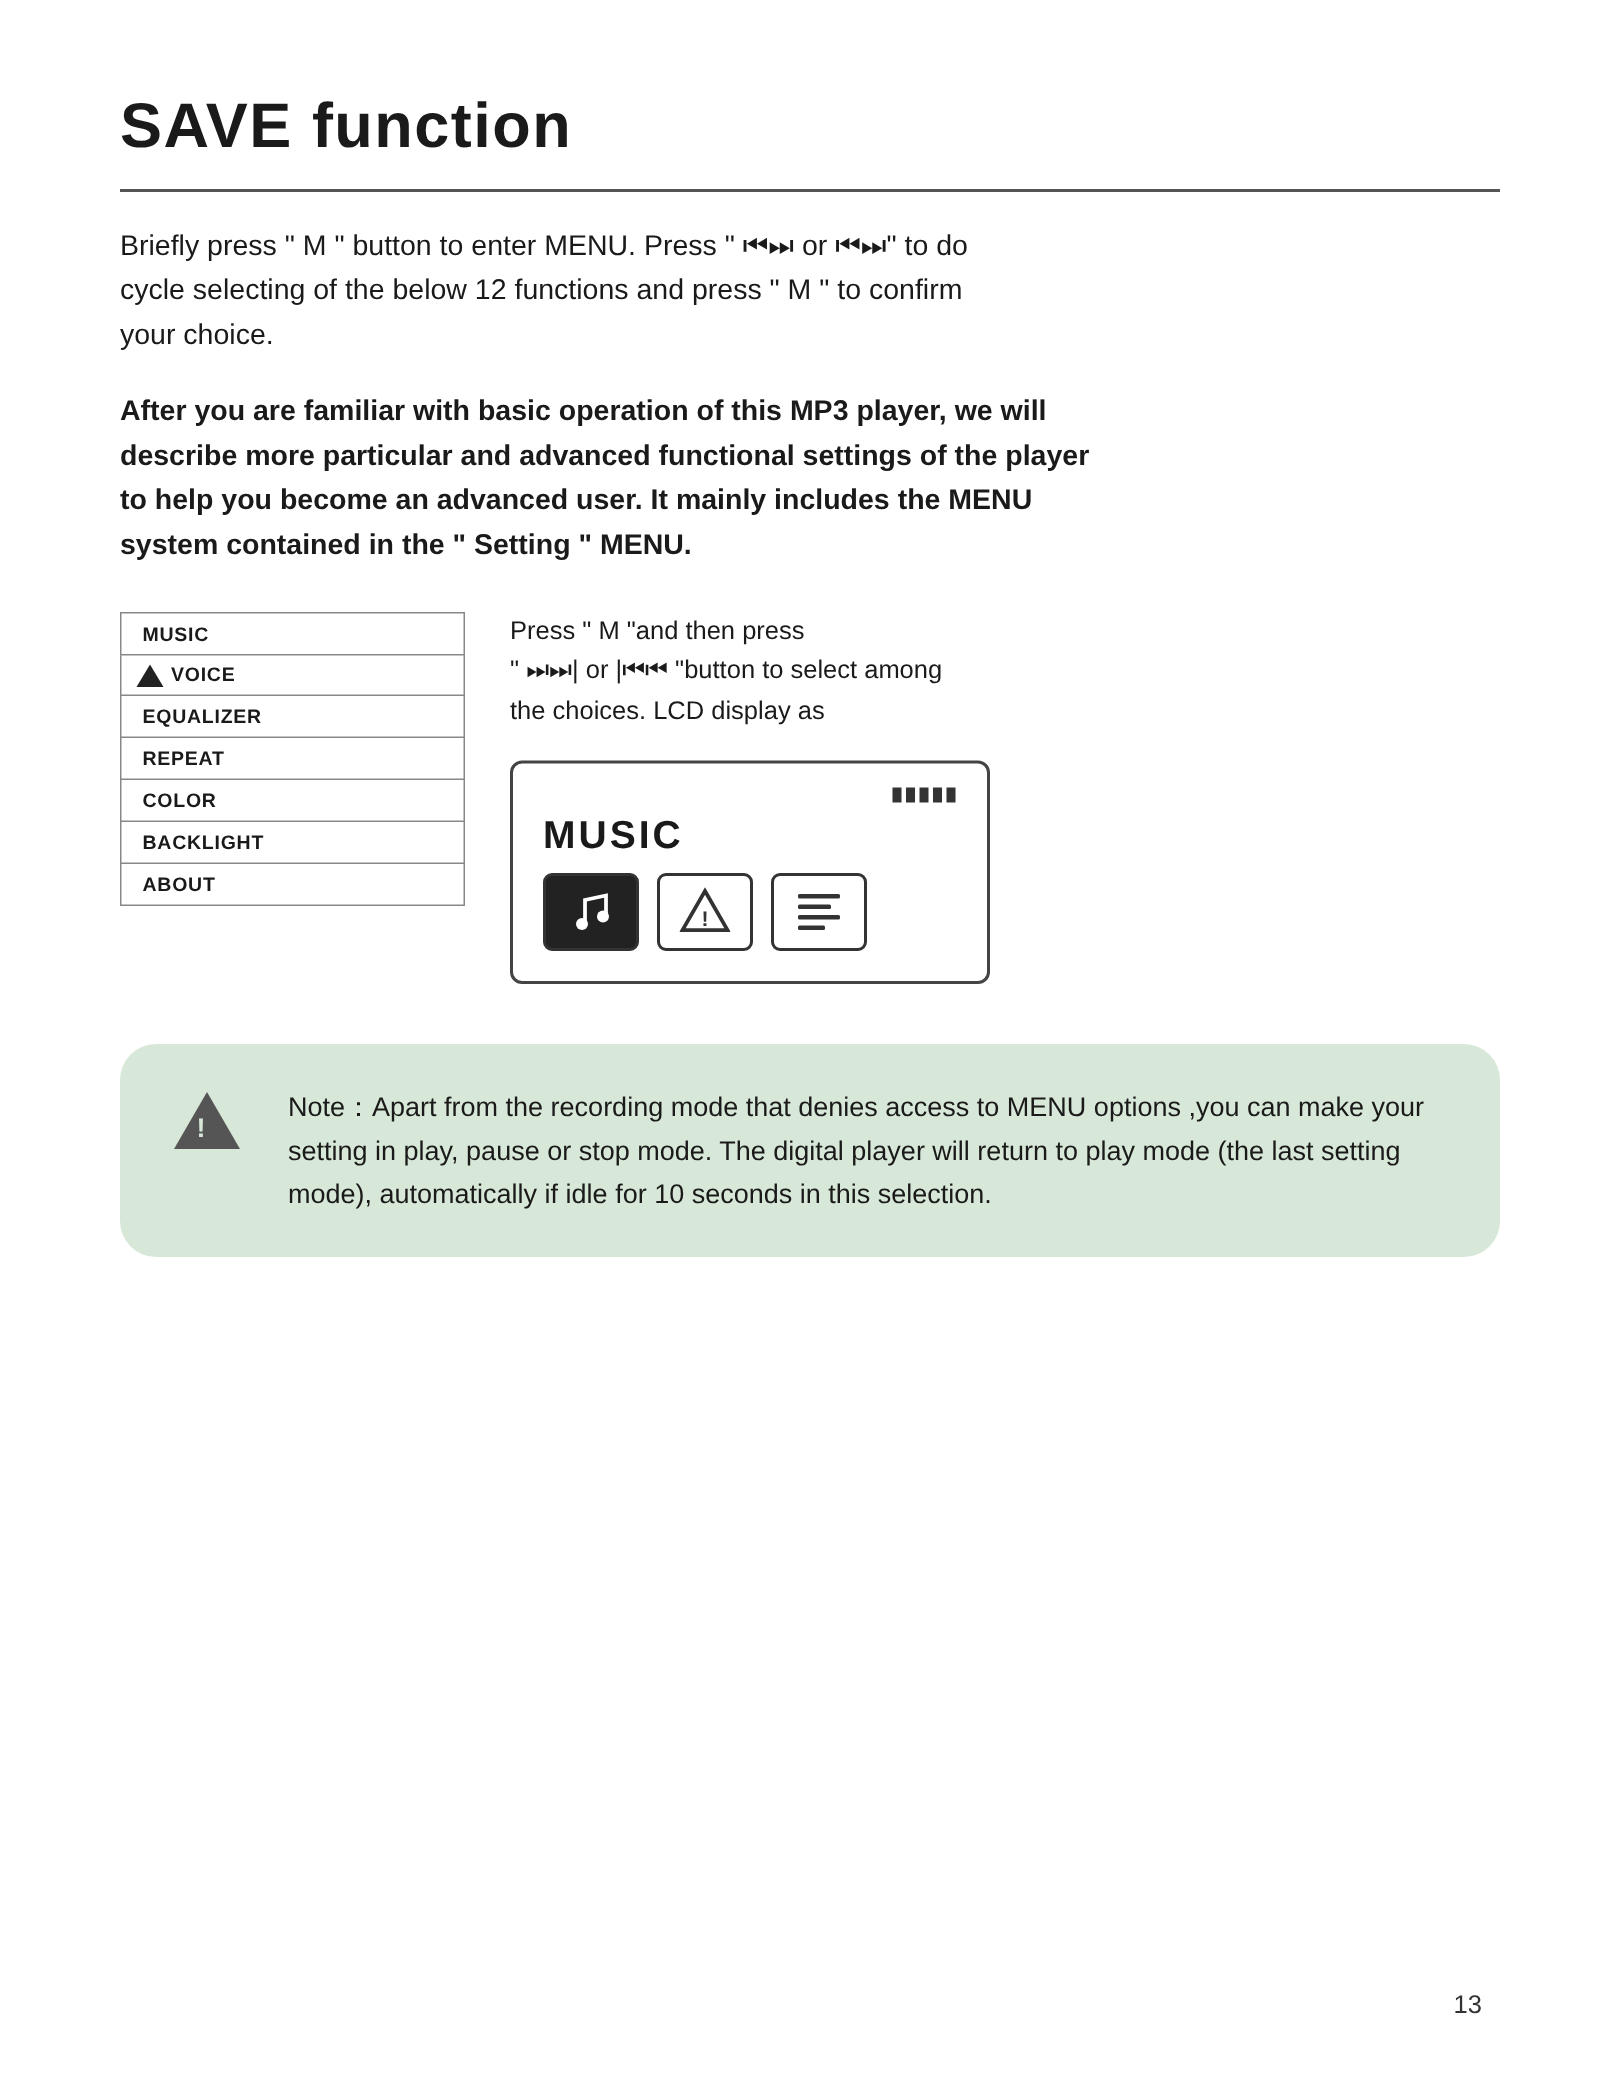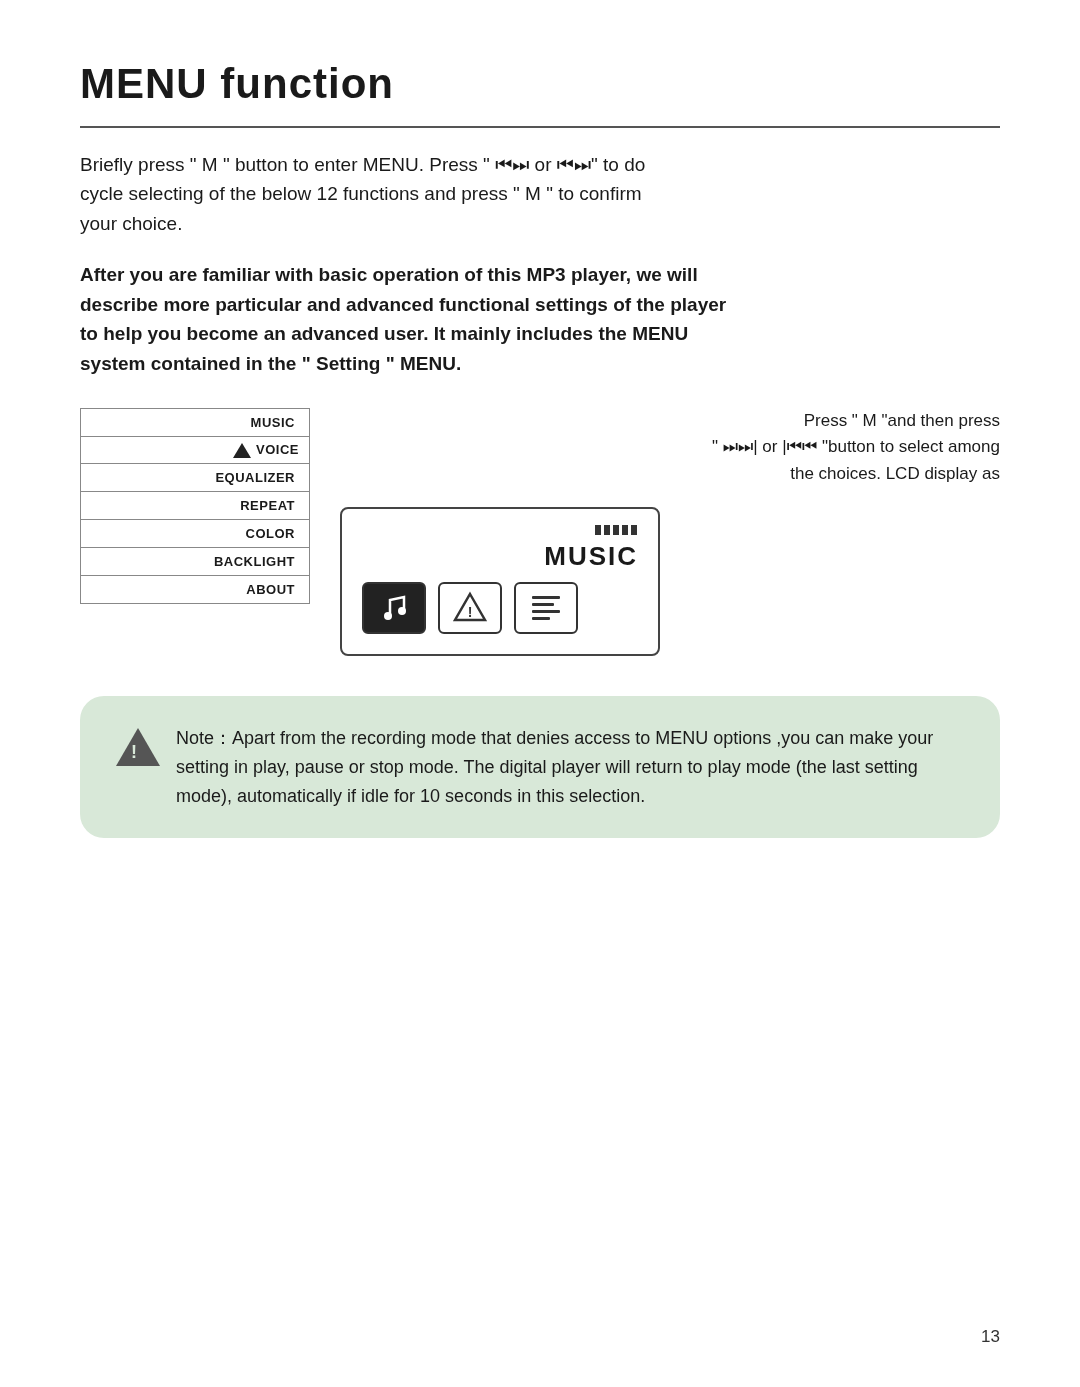--- a/index.html
+++ b/index.html
@@ -43,21 +43,20 @@
       margin-bottom: 30px;
       font-weight: bold;
     }
 
     .main-content {
       display: flex;
       flex-direction: row;
       align-items: flex-start;
       gap: 0;
       margin-bottom: 40px;
-      text-align: right;
     }
 
     .menu-table {
       border-collapse: collapse;
       min-width: 220px;
       width: 230px;
       flex-shrink: 0;
     }
 
     .menu-table td {
@@ -183,21 +182,21 @@
     .lines-icon span:nth-child(4) { width: 18px; }
 
     
     .note-box-outer {
       background: #d8e8d8;
       border-radius: 24px;
       padding: 28px 36px 28px 36px;
       display: flex;
       flex-direction: row;
       align-items: flex-start;
-      gap: 16px;
+      gap: 32px;
       margin-top: 30px;
     }
 
     .note-triangle {
       flex-shrink: 0;
       margin-top: 4px;
     }
 
     .note-triangle-shape {
       width: 0;
@@ -218,29 +217,29 @@
     }
 
     .note-text {
       font-size: 18px;
       line-height: 1.6;
     }
 
     .page-number {
       position: absolute;
       bottom: 40px;
-      right: 80px;
+      right: 92px;
       font-size: 17px;
       color: #333;
     }
   </style>
 </head>
 <body>
 
-<h1 class="page-title">MENU function</h1>
+<h1 class="page-title">SAVE function</h1>
 <hr class="divider">
 
 <p class="intro-text">
   Briefly press " M " button to enter MENU. Press " ⏮⏭ or ⏮⏭" to do<br>
   cycle selecting of the below 12 functions and press " M " to confirm<br>
   your choice.
 </p>
 
 <p class="intro-text2">
   After you are familiar with basic operation of this MP3 player, we will<br>

